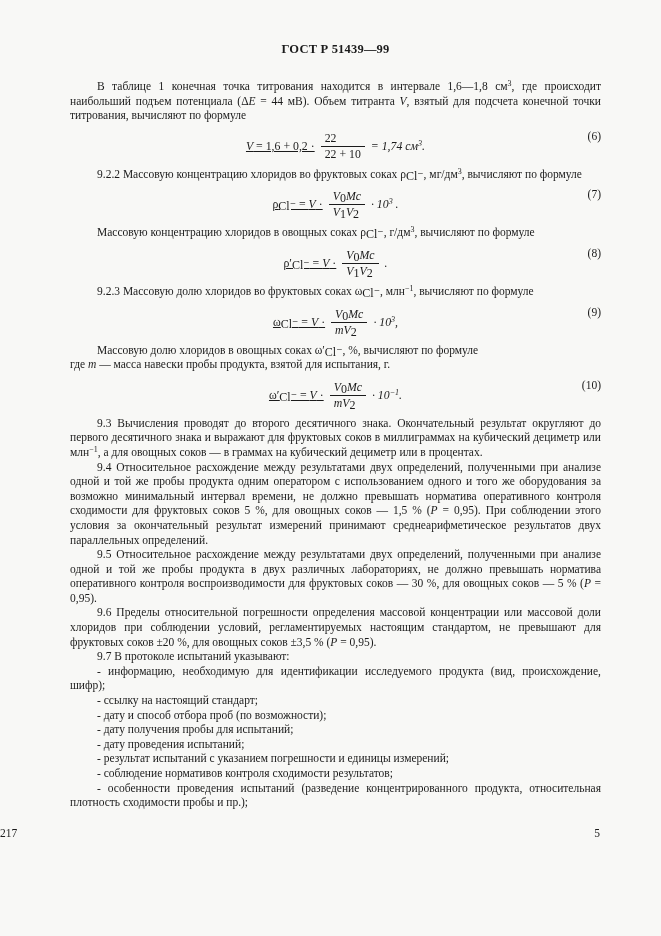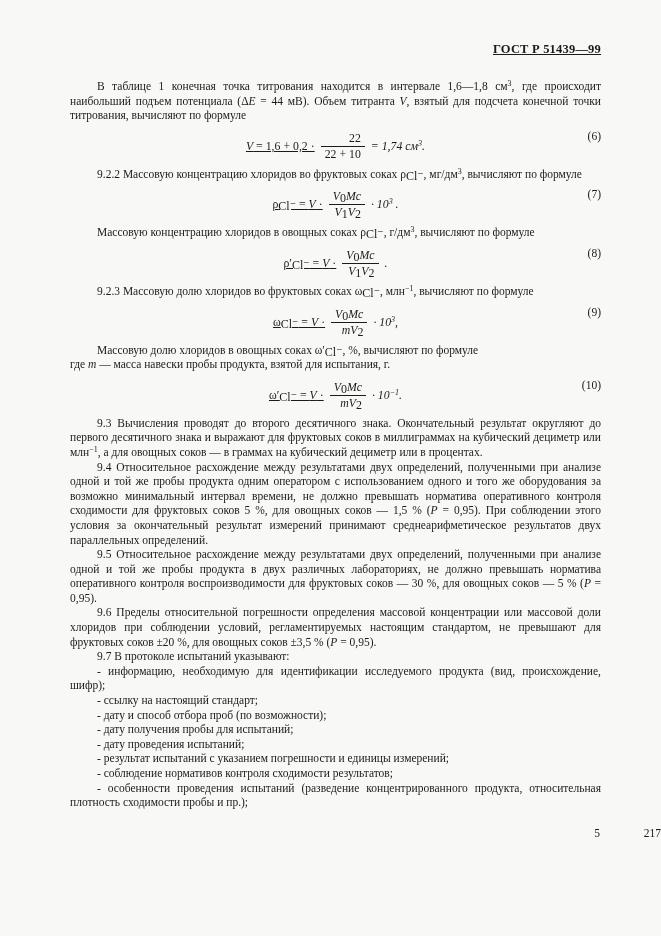--- a/index.html
+++ b/index.html
@@ -6,26 +6,25 @@
   body{
     width:661px;height:936px;
     background:#f8f8f6;
     color:#1b1b1b;
     font-family:"Liberation Serif","DejaVu Serif",serif;
     overflow:hidden;
   }
   .page{position:relative;width:661px;height:936px;background:#f8f8f6;}
   .content{position:absolute;top:42px;left:70px;width:531px;}
   .doc-header{
-    text-align:right;
+    text-align:center;
     font-weight:bold;
     font-size:12.5px;
     letter-spacing:.2px;
     margin-bottom:22px;
-    text-decoration:underline;
   }
   p.body-p{
     margin:0;
     font-size:11.5px;
     line-height:14.6px;
     text-align:justify;
     text-indent:27px;
   }
   p.no-indent{text-indent:0;}
   sub{font-size:12px;vertical-align:-2px;line-height:0;}
@@ -39,34 +38,34 @@
     line-height:13px;
     min-height:30px;
   }
   .formula-center{display:inline-block;vertical-align:middle;padding-top:2px;}
   .f-pre,.f-post{display:inline-block;vertical-align:middle;}
   .f-post{margin-left:4px;font-style:italic;}
   .f-pre{margin-right:4px;text-decoration:underline;}
   .frac{
     display:inline-block;
     vertical-align:middle;
-    text-align:right;
+    text-align:left;
     margin:0 2px;
   }
   .frac .num{display:block;border-bottom:1px solid #1b1b1b;padding:0 4px 1px 4px;}
   .frac .den{display:block;padding:1px 4px 0 4px;}
   .formula-number{
     position:absolute;
     right:0;top:0;
     font-size:11.5px;
   }
   .footer-page-center{
     position:absolute;
     top:827px;left:0;width:661px;
-    text-align:right;
+    text-align:left;
     font-size:11.5px;
   }
   .footer-page-right{
     position:absolute;
     top:827px;right:61px;
     font-size:11.5px;
   }
 </style>
 </head>
 <body>

